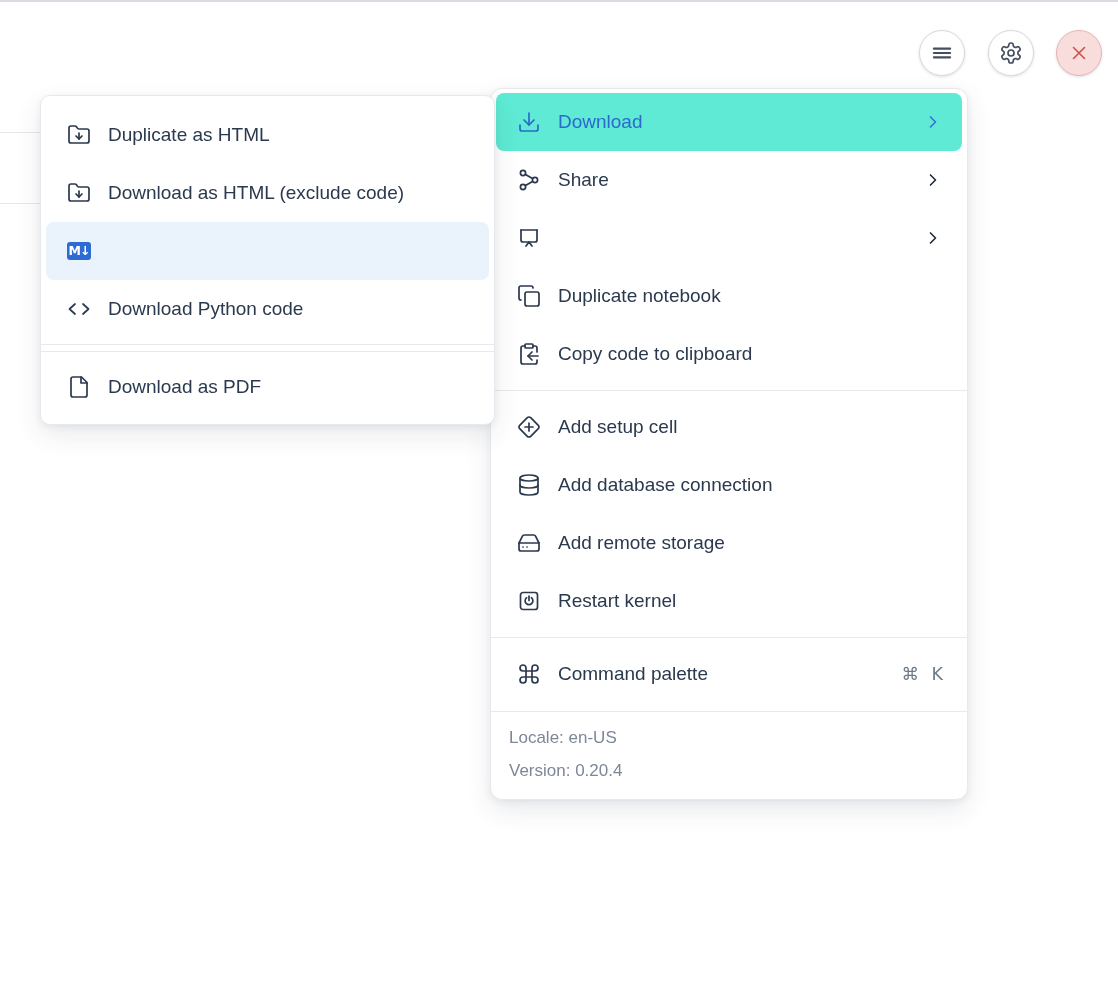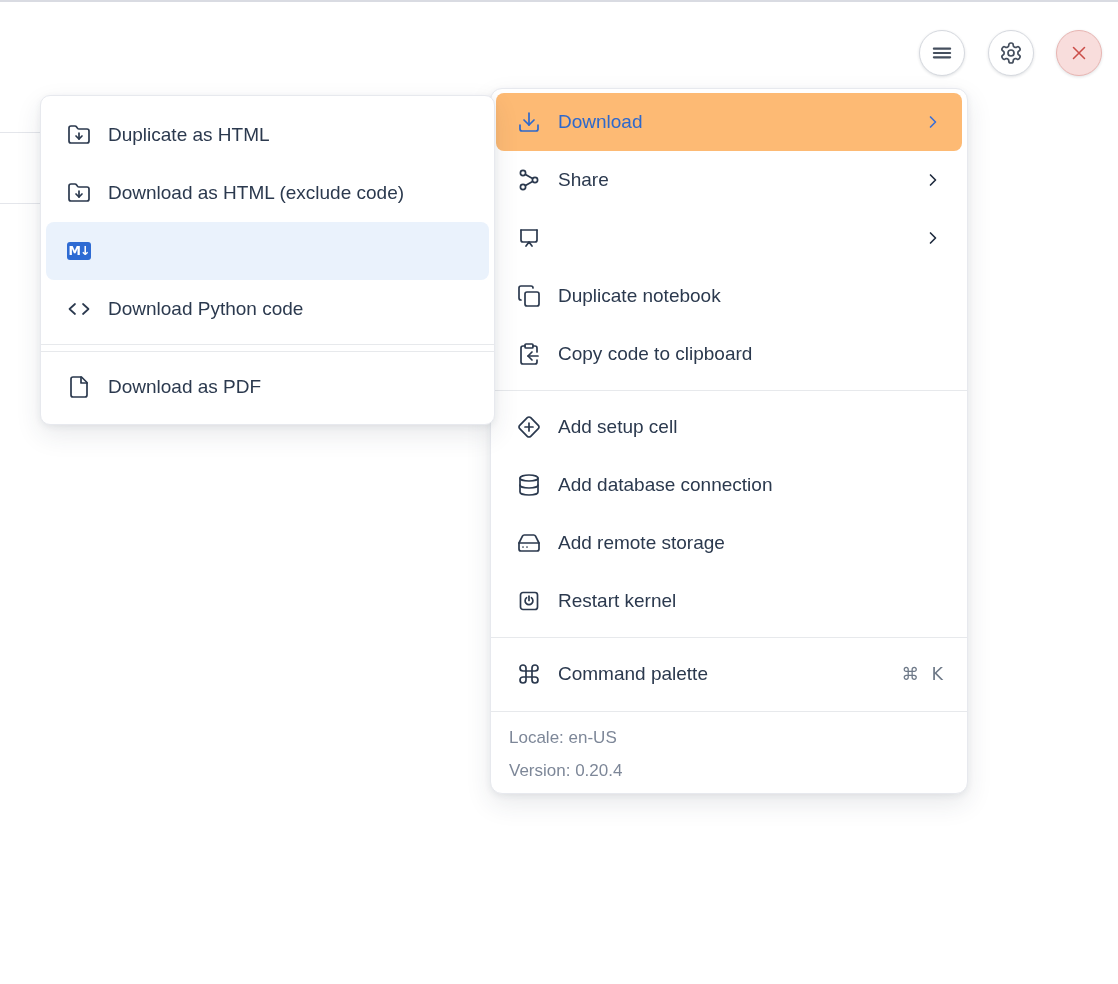--- a/index.html
+++ b/index.html
@@ -33,21 +33,21 @@
     box-shadow:0 2px 6px rgba(40,50,70,.07), 0 10px 26px rgba(40,50,70,.10);
   }
   .mainmenu { left:490px; top:88px; width:478px; border-radius:12px; padding:4px 0 0; z-index:20; }
   .submenu  { left:40px;  top:95px; width:455px; border-radius:10px; padding:10px 0 8px; z-index:30; }
 
   .mi {
     display:flex; align-items:center; height:58px; margin:0 5px; padding:0 19px 0 21px;
     border-radius:8px; gap:17px; font-size:19px; color:#2b394e; cursor:pointer;
     white-space:nowrap;
   }
-  .mi.active { background:#fdba74; color:#2d68cc; }
+  .mi.active { background:#5eead4; color:#2d68cc; }
   .mi.hl     { background:#eaf2fc; color:#3a6fc4; }
   .mi.disabled { color:#9aa1ac; cursor:default; }
   .ic { width:24px; height:24px; flex:0 0 24px; display:flex; align-items:center; justify-content:center; }
   .ic svg { width:24px; height:24px; fill:none; stroke:currentColor; stroke-width:1.7; stroke-linecap:round; stroke-linejoin:round; display:block; }
   .ic.flip svg { transform:scaleX(-1); }
   .lbl { flex:1 1 auto; }
   .chev { margin-left:auto; display:flex; color:#1f2b3e; }
   .mi.active .chev { color:#3b6fd6; }
   .chev svg { width:20px; height:20px; fill:none; stroke:currentColor; stroke-width:2; stroke-linecap:round; stroke-linejoin:round; }
   .shortcut {
@@ -59,21 +59,21 @@
   .submenu  .sep { margin:6px 0; }
 
   .md-badge {
     display:inline-block; width:26px; height:18px; border-radius:3px;
     background:#2e6bd3; color:#ffffff; font-size:12.5px; font-weight:bold;
     line-height:18px; text-align:center; letter-spacing:-1px;
     font-family:"DejaVu Sans",sans-serif;
   }
 
   .menu-footer {
-    margin-top:8px; border-top:1px solid #e7e9ec; padding:9px 18px 6px;
+    margin-top:8px; border-top:1px solid #e7e9ec; padding:9px 18px 12px;
     color:#7d8798; font-size:17px; line-height:33px;
     border-radius:0 0 12px 12px;
   }
 </style>
 </head>
 <body>
 
 <div class="screen">
   <div class="top-rule"></div>
   <div class="page-rule r1"></div>

